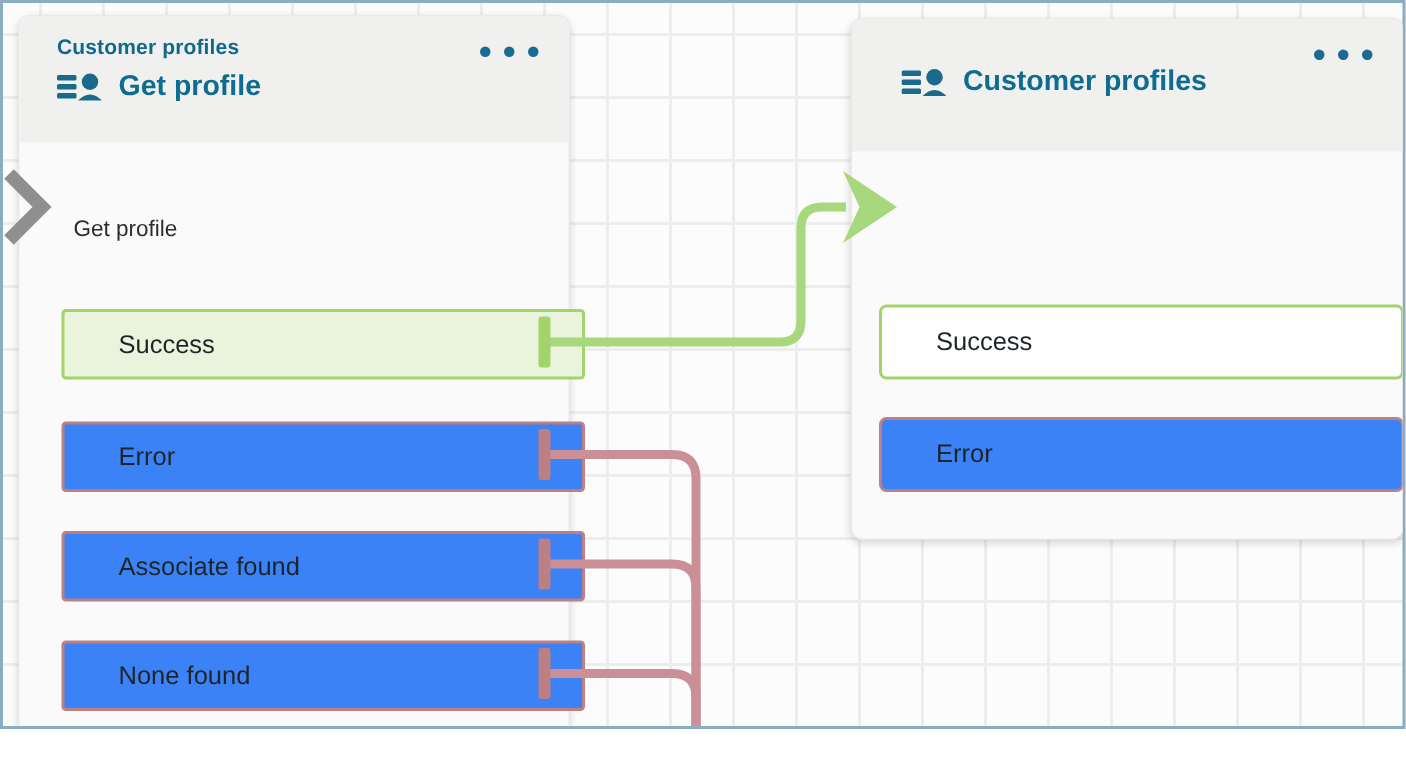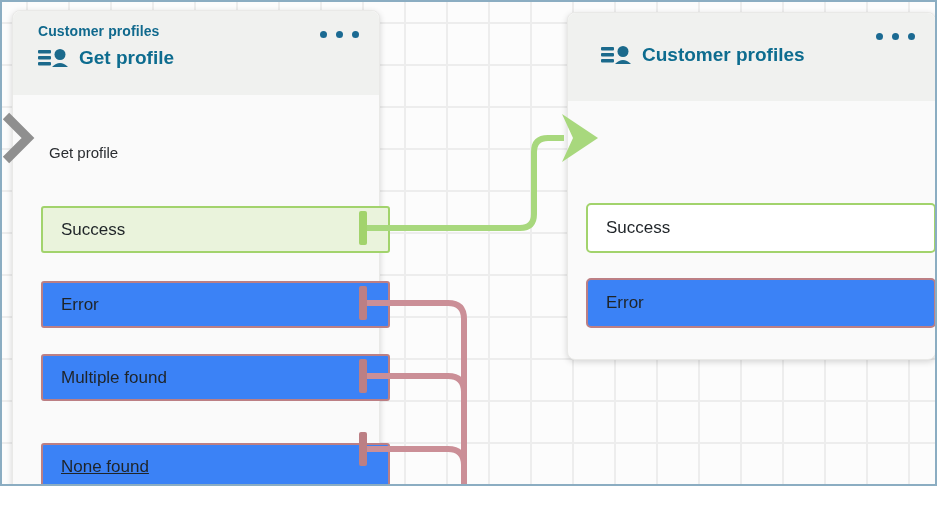--- a/index.html
+++ b/index.html
@@ -55,35 +55,35 @@
   .action-label {
     position:absolute; left:36px;
     font-size:15px; color:#2a2d31;
   }
   .block-left  .action-label { top:133px; }
   .block-right .action-label { left:37px; top:133px; }
 
   .branch {
     position:absolute;
     display:flex; align-items:center;
-    padding-left:18px;
+    padding-left:36px;
     font-size:17px; color:#1f2428;
     cursor:pointer;
   }
   .block-left .branch { left:28px; width:349px; height:47px; border-radius:3px; }
   .block-right .branch { left:18px; width:350px; height:50px; border-radius:5px; }
 
   .branch.success-filled { background:#eaf3dc; border:2px solid #a2d36c; }
   .branch.success-open   { background:#ffffff; border:2px solid #a2d36c; }
   .branch.error-filled   { background:#3b82f6; border:2px solid #bc7f84; }
 
   .bl-success  { top:195px; }
   .bl-error    { top:270px; }
   .bl-multiple { top:343px; }
-  .bl-none     { top:432px;text-decoration:underline; }
+  .bl-none     { top:416px; }
   .br-success  { top:190px; }
   .br-error    { top:265px; }
 
   .overlay {
     position:absolute; left:0; top:0;
     width:937px; height:509px;
     z-index:5; pointer-events:none;
   }
 
   .type-icon { flex:0 0 auto; }
@@ -115,21 +115,21 @@
 
     <div class="action-label">Get profile</div>
 
     <div class="branch success-filled bl-success">
       <span>Success</span>
     </div>
     <div class="branch error-filled bl-error">
       <span>Error</span>
     </div>
     <div class="branch error-filled bl-multiple">
-      <span>Multiple found</span>
+      <span>Associate found</span>
     </div>
     <div class="branch error-filled bl-none">
       <span>None found</span>
     </div>
   </div>
 
   <div class="block block-right">
     <div class="block-header">
       <div class="title-row">
         <svg class="type-icon" width="30" height="24" viewBox="0 0 30 24">

